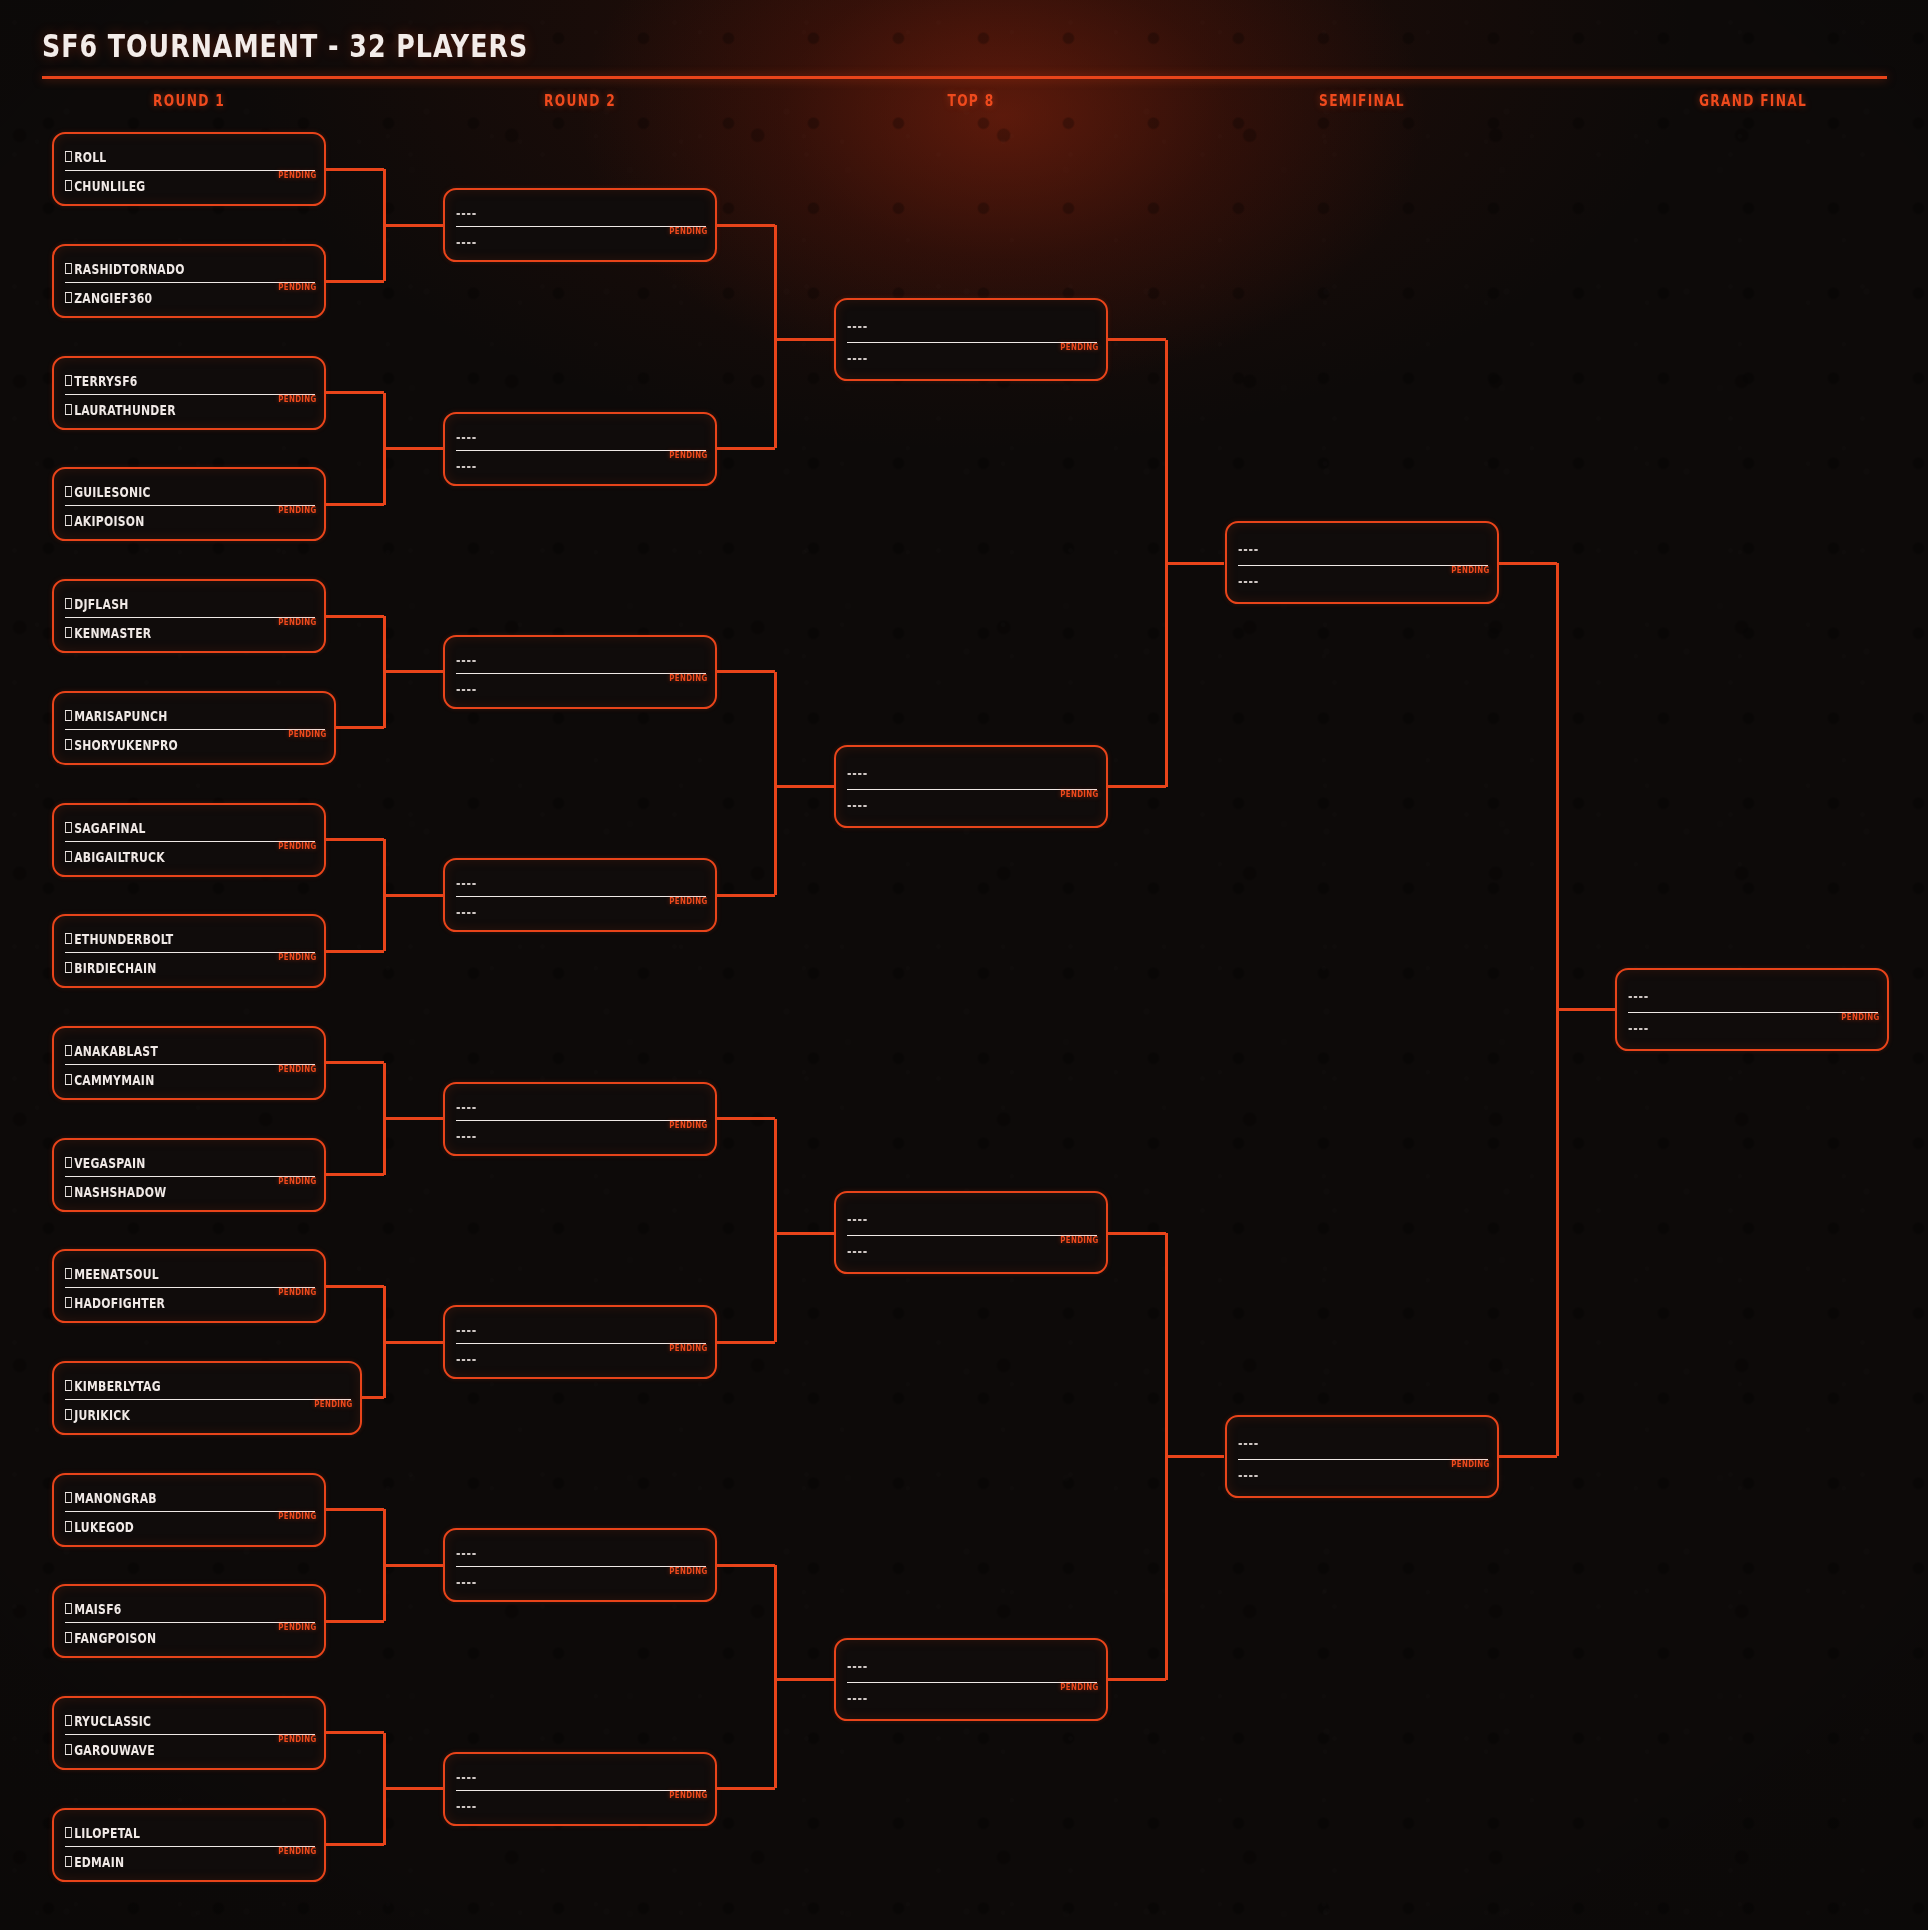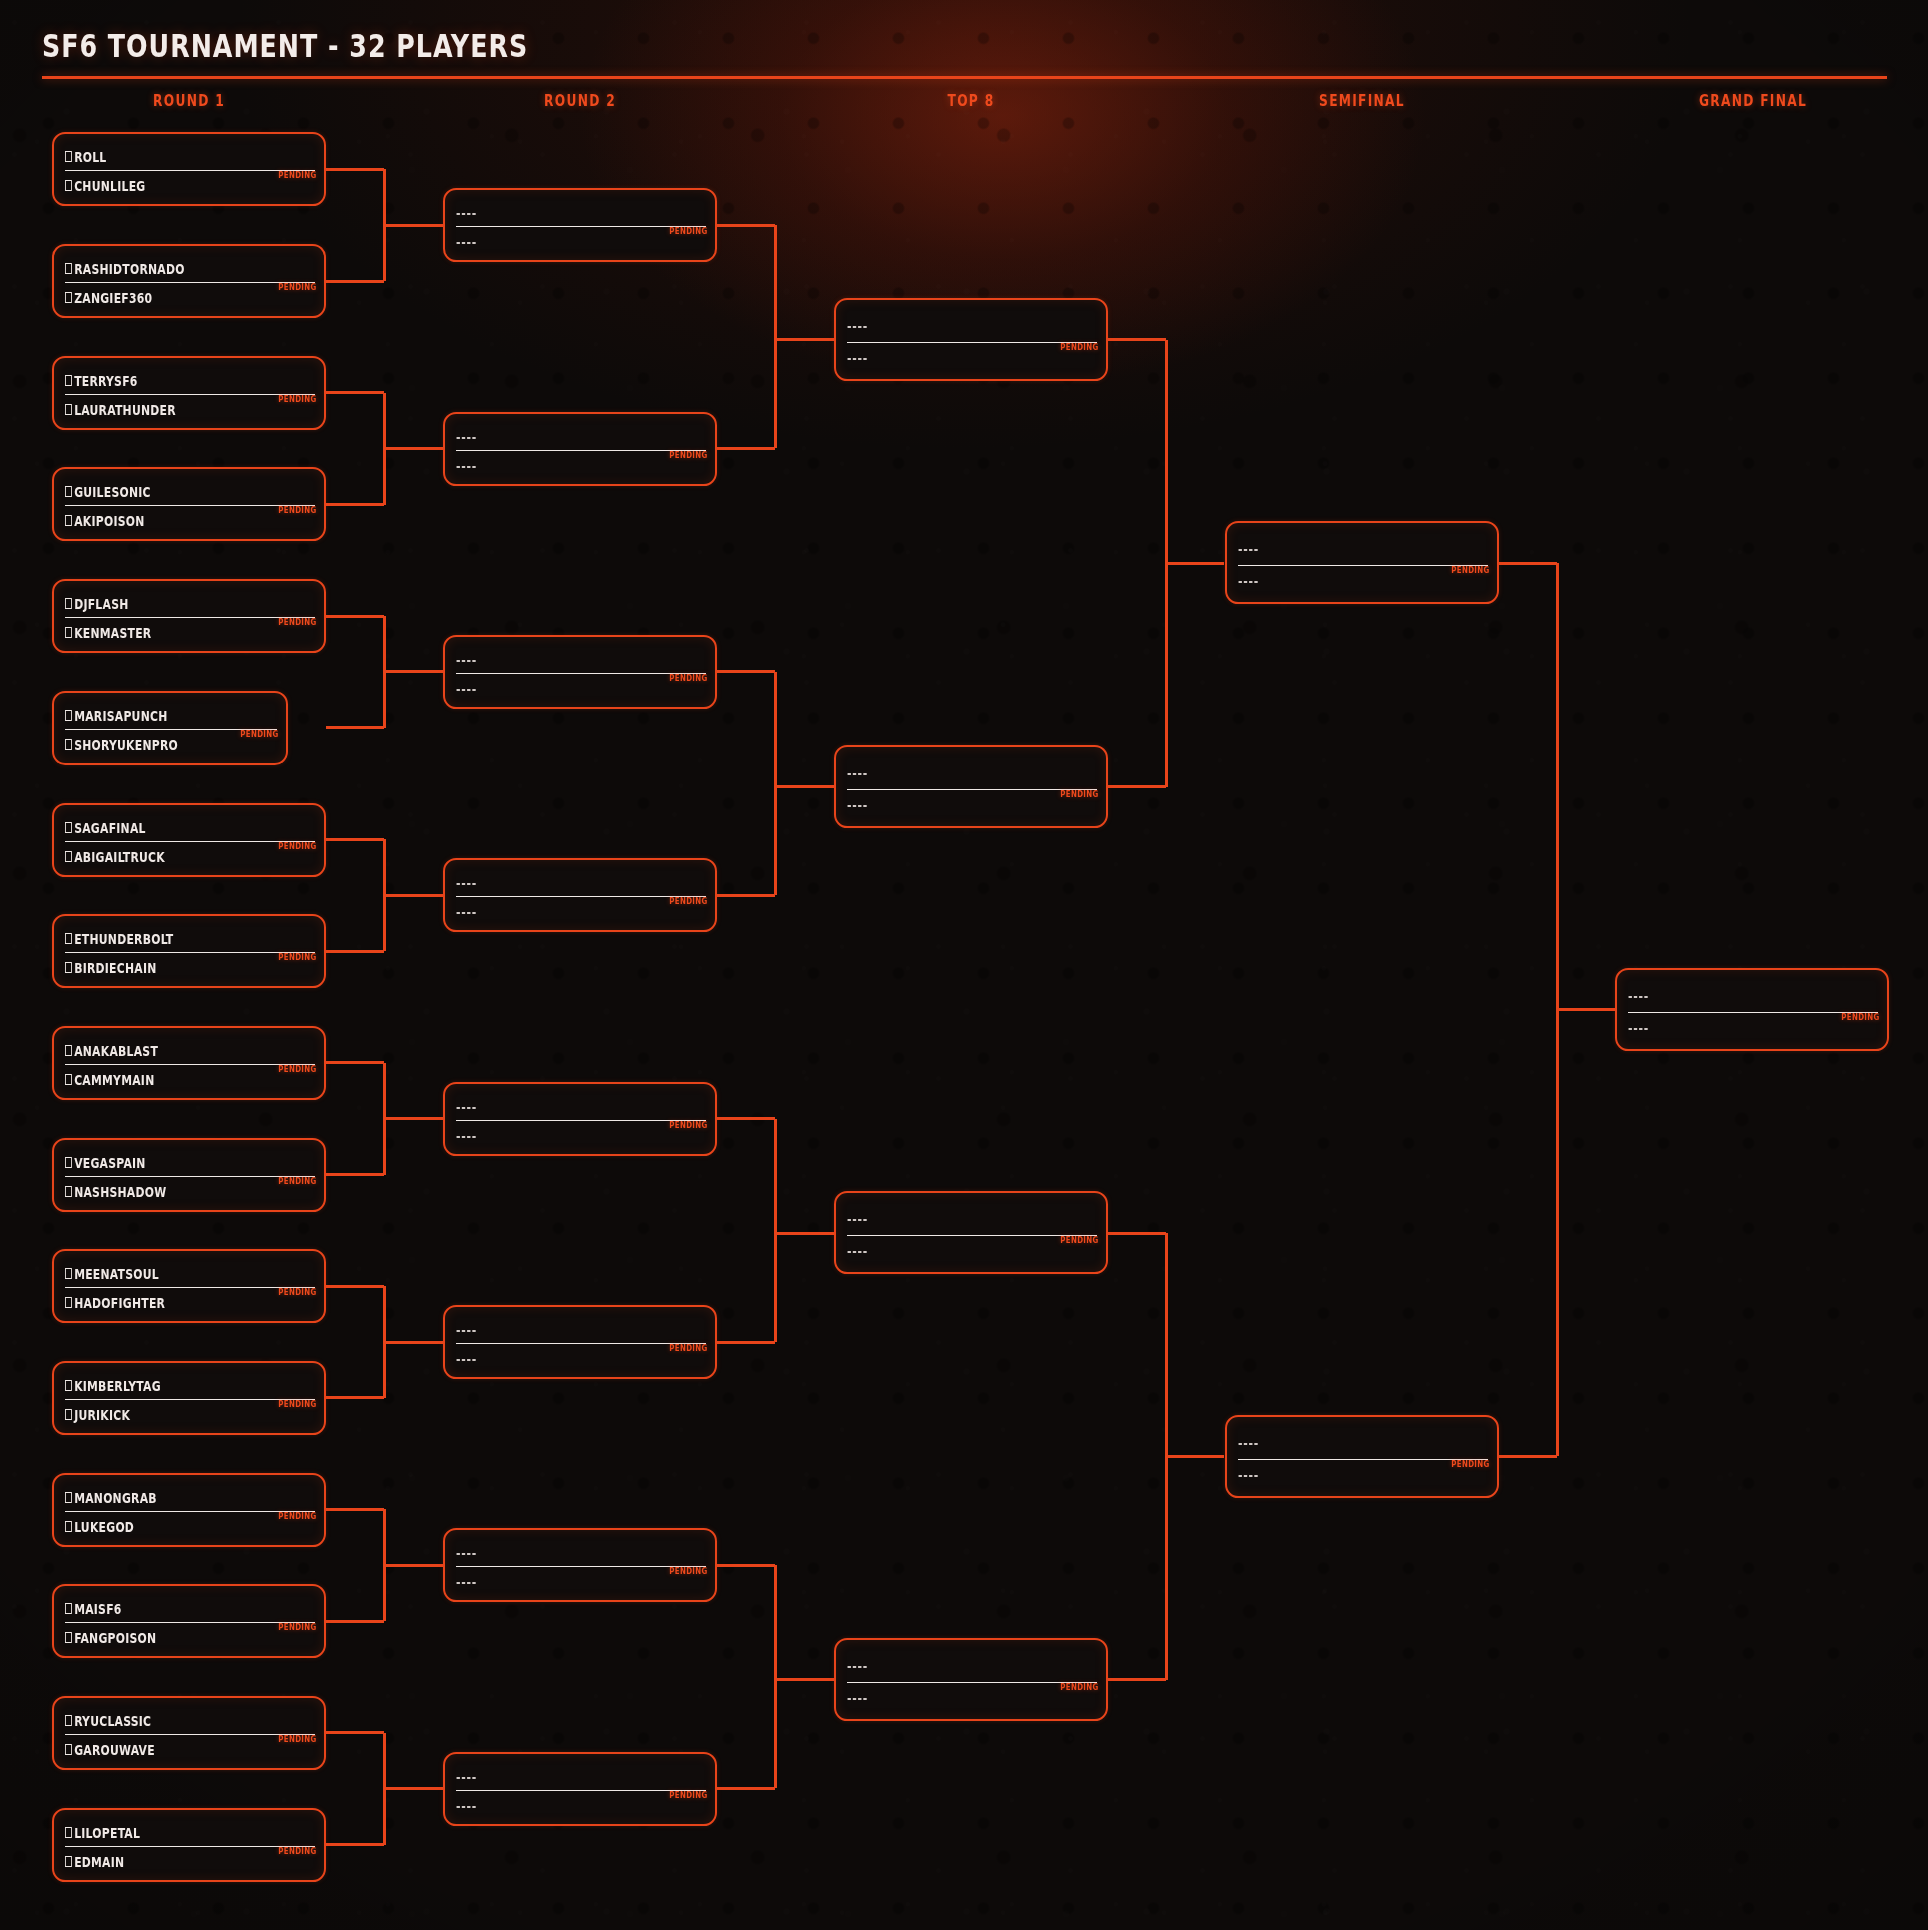--- a/index.html
+++ b/index.html
@@ -245,21 +245,21 @@
           <span class="tofu"></span>
           <span>DJFLASH</span>
         </div>
         <div class="divider" style="top: 36px;"></div>
         <div class="slot" style="top: 42px; font-size: 14px; height: 19px; transform: scaleX(0.86);">
           <span class="tofu"></span>
           <span>KENMASTER</span>
         </div>
         <div class="pending" style="top: 35px; font-size: 9.5px;">PENDING</div>
       </div>
-      <div class="match" style="left: 52px; top: 691px; width: 236px; height: 74px; padding-left: 44px;">
+      <div class="match" style="left: 52px; top: 691px; width: 284px; height: 74px; padding-left: 44px;">
         <div class="slot" style="top: 13.2px; font-size: 14px; height: 19px; transform: scaleX(0.86);">
           <span class="tofu"></span>
           <span>MARISAPUNCH</span>
         </div>
         <div class="divider" style="top: 36px;"></div>
         <div class="slot" style="top: 42px; font-size: 14px; height: 19px; transform: scaleX(0.86);">
           <span class="tofu"></span>
           <span>SHORYUKENPRO</span>
         </div>
         <div class="pending" style="top: 35px; font-size: 9.5px;">PENDING</div>
@@ -317,21 +317,21 @@
           <span class="tofu"></span>
           <span>MEENATSOUL</span>
         </div>
         <div class="divider" style="top: 36px;"></div>
         <div class="slot" style="top: 42px; font-size: 14px; height: 19px; transform: scaleX(0.86);">
           <span class="tofu"></span>
           <span>HADOFIGHTER</span>
         </div>
         <div class="pending" style="top: 35px; font-size: 9.5px;">PENDING</div>
       </div>
-      <div class="match" style="left: 52px; top: 1361px; width: 274px; height: 74px;">
+      <div class="match" style="left: 52px; top: 1361px; width: 310px; height: 74px;">
         <div class="slot" style="top: 13.2px; font-size: 14px; height: 19px; transform: scaleX(0.86);">
           <span class="tofu"></span>
           <span>KIMBERLYTAG</span>
         </div>
         <div class="divider" style="top: 36px;"></div>
         <div class="slot" style="top: 42px; font-size: 14px; height: 19px; transform: scaleX(0.86);">
           <span class="tofu"></span>
           <span>JURIKICK</span>
         </div>
         <div class="pending" style="top: 35px; font-size: 9.5px;">PENDING</div>

